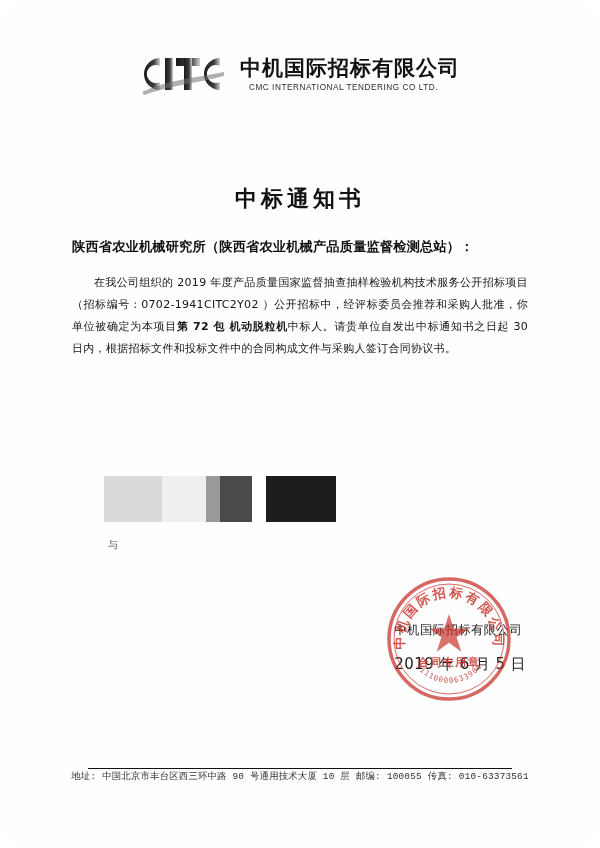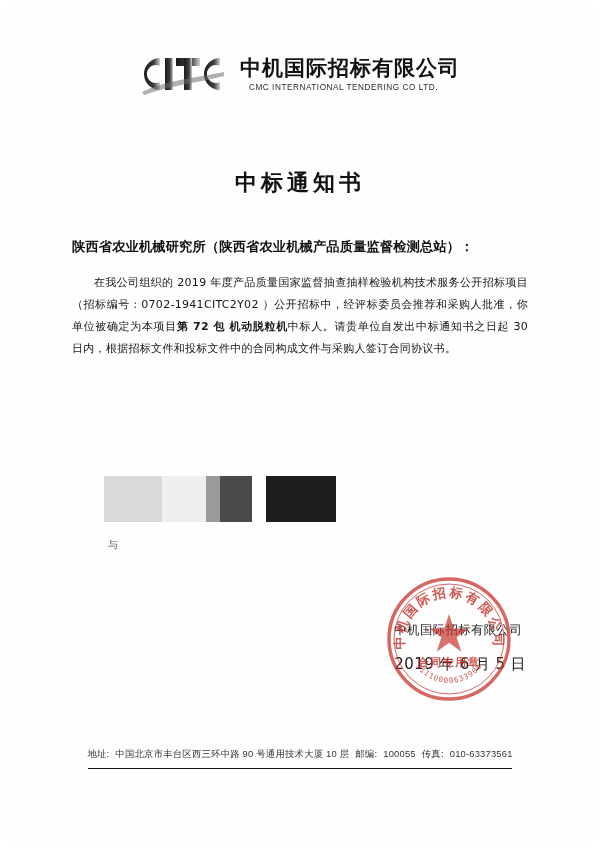--- a/index.html
+++ b/index.html
@@ -59,21 +59,21 @@
     font-size: 8.2px;
     letter-spacing: 0.55px;
     color: #2a2a2a;
     margin-top: 3px;
     padding-left: 9px;
   }
 
   
   .doc-title {
     position: absolute;
-    top: 168px;
+    top: 184px;
     left: 0;
     width: 600px;
     text-align: center;
     font-family: "DejaVu Sans", "Liberation Sans", sans-serif;
     font-size: 22px;
     font-weight: bold;
     letter-spacing: 4px;
     color: #111;
   }
 
@@ -163,24 +163,24 @@
     position: absolute;
     left: 88px;
     top: 768px;
     width: 424px;
     height: 1px;
     background: #111;
   }
   .footer-text {
     position: absolute;
     left: 0;
-    top: 748px;
+    top: 770px;
     width: 600px;
     text-align: center;
-    font-family: Liberation Sans, sans-serif;
+    font-family: Liberation Mono, monospace;
     font-size: 9.4px;
     color: #333;
     letter-spacing: 0.2px;
   }
   .footer-text span { margin: 0 3px; }
 </style>
 </head>
 <body>
 
 <div class="page">

